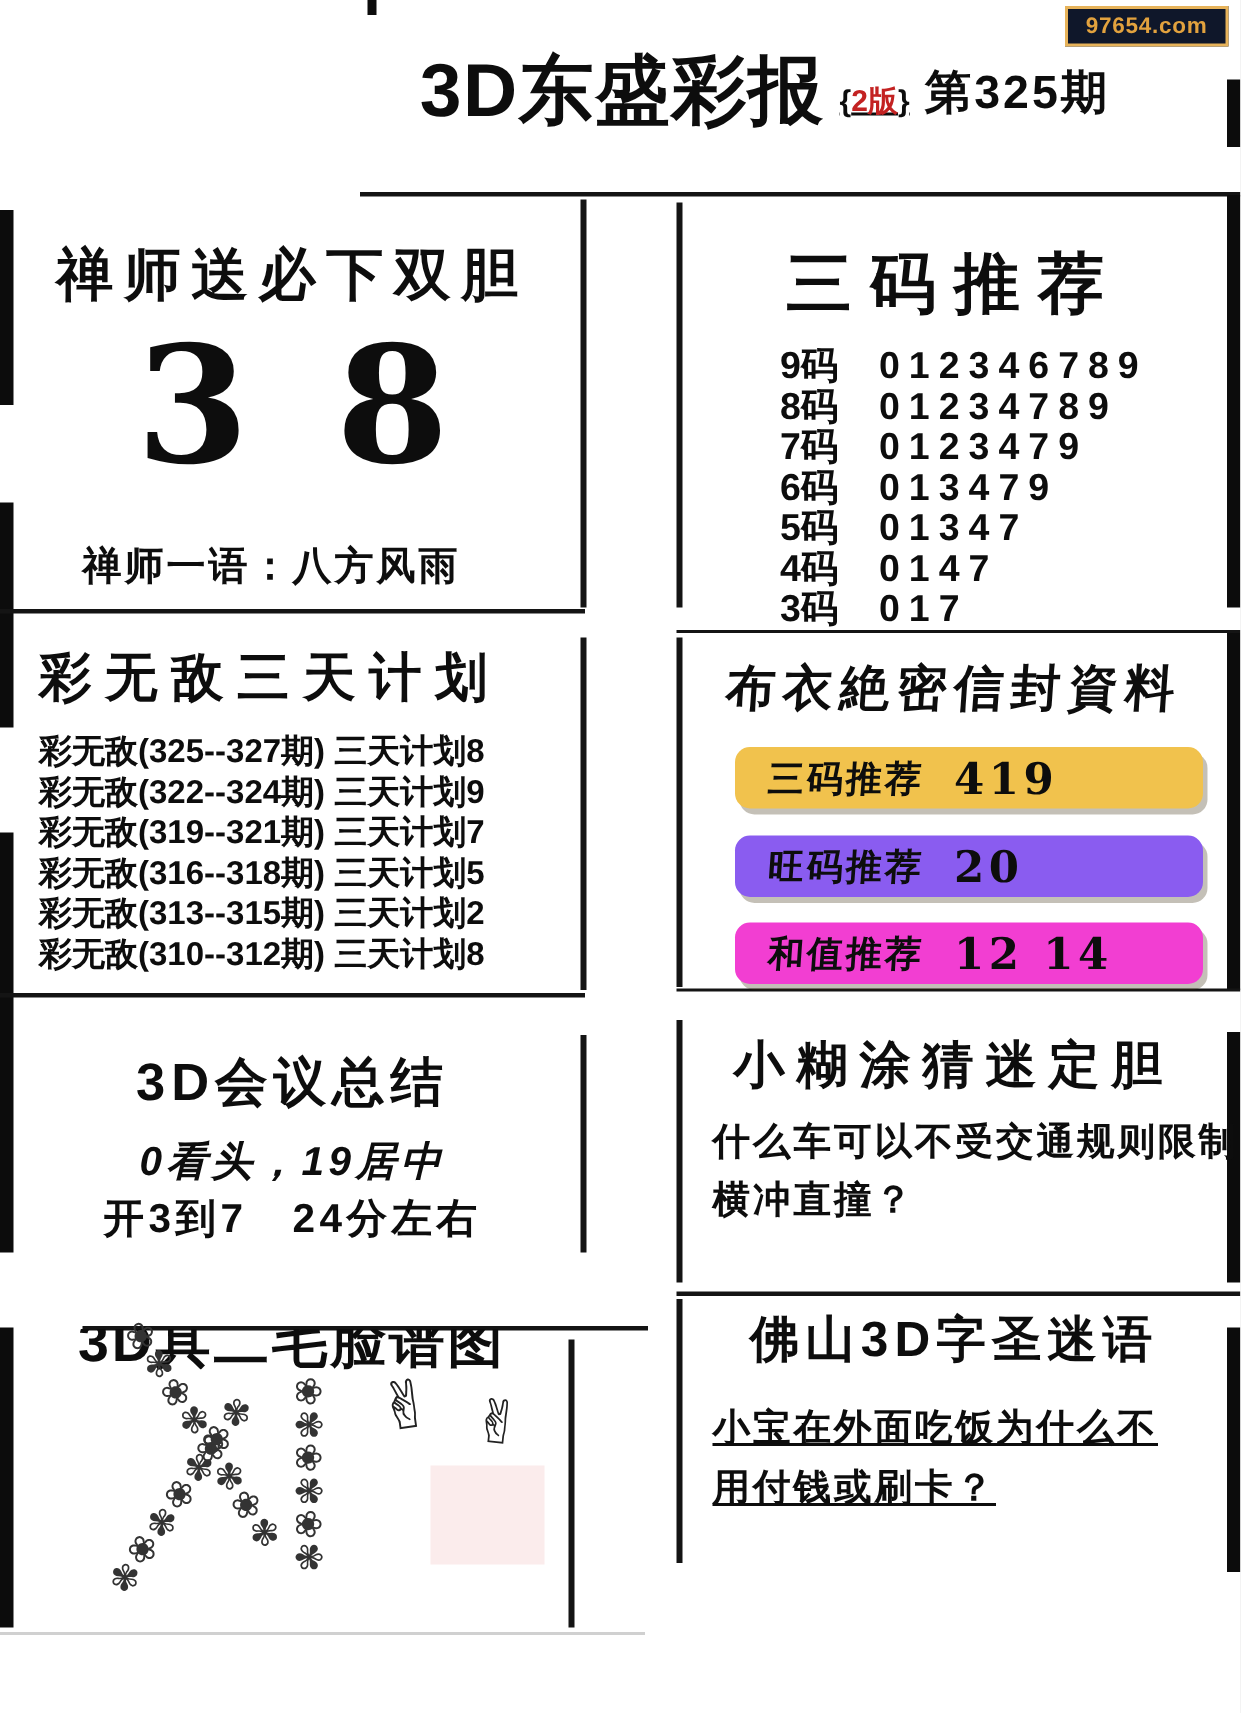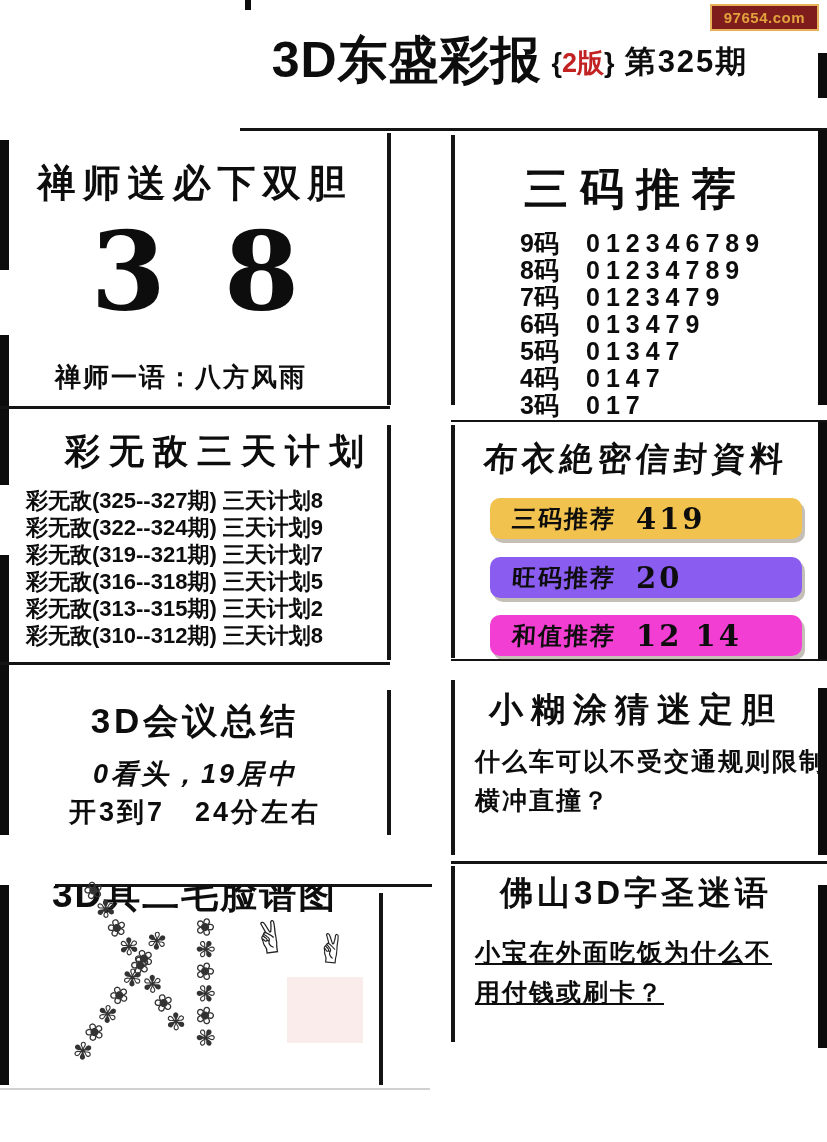--- a/index.html
+++ b/index.html
@@ -8,46 +8,46 @@
     background:#ffffff;overflow:hidden;color:#0d0d0d;
     font-family:"Liberation Sans", sans-serif;
   }
   .bar{position:absolute;background:#0c0c0c;}
   .hair{position:absolute;background:#141414;}
 
   
   .site-badge{
     position:absolute;top:4px;right:8px;
     font-size:15px;font-weight:bold;color:#e2a23e;
-    border:2px solid #e7b35a;background:#7f1d1d;
+    border:2px solid #e7b35a;background:#0f172a;
     padding:3px 12px;letter-spacing:.5px;
   }
   .masthead{
     position:absolute;left:200px;top:34px;width:620px;
     display:flex;justify-content:center;align-items:flex-end;gap:10px;
     white-space:nowrap;
   }
   .mast-title{font-size:50px;font-weight:900;letter-spacing:1px;line-height:1.05;}
-  .mast-edition{font-size:27px;font-weight:900;margin-bottom:6px;}
+  .mast-edition{font-size:20px;font-weight:900;margin-bottom:6px;text-decoration:underline;}
   .mast-edition .red{color:#c32222;}
   .mast-issue{font-size:31px;font-weight:900;margin-bottom:4px;letter-spacing:2px;}
 
   
   .sec-title{position:absolute;font-weight:900;text-align:center;}
 
   
   .danma-title{left:0;top:158px;width:390px;font-size:38px;letter-spacing:7px;}
   .danma-digits{
     position:absolute;left:0;top:212px;width:390px;
     display:flex;justify-content:center;gap:58px;
     font-family:"DejaVu Serif", serif;font-weight:700;font-size:108px;line-height:1.1;
   }
   .danma-note{position:absolute;left:55px;top:360px;font-size:26px;font-weight:800;letter-spacing:2px;}
 
-  .plan-title{left:0;top:428px;width:360px;font-size:35px;letter-spacing:9px;padding-left:39px;}
+  .plan-title{left:0;top:428px;width:360px;font-size:35px;letter-spacing:9px;}
   .plan-rows{position:absolute;left:26px;top:486px;width:360px;}
   .plan-row{height:27px;font-size:22px;font-weight:800;white-space:nowrap;}
 
   .meeting-title{left:0;top:698px;width:390px;font-size:35px;letter-spacing:4px;}
   .meeting-line1{position:absolute;left:0;top:756px;width:390px;text-align:center;font-size:27px;font-weight:800;letter-spacing:3px;font-style:italic;}
   .meeting-line2{position:absolute;left:0;top:794px;width:390px;text-align:center;font-size:27px;font-weight:800;letter-spacing:3px;}
 
   .art-title-clip{position:absolute;left:52px;top:886px;width:345px;height:27px;overflow:hidden;}
   .art-title-clip .inner{font-size:37px;font-weight:900;letter-spacing:2px;margin-top:-16px;white-space:nowrap;}
   .chain{position:absolute;font-size:24px;letter-spacing:2px;color:#333;white-space:nowrap;transform-origin:left center;}

